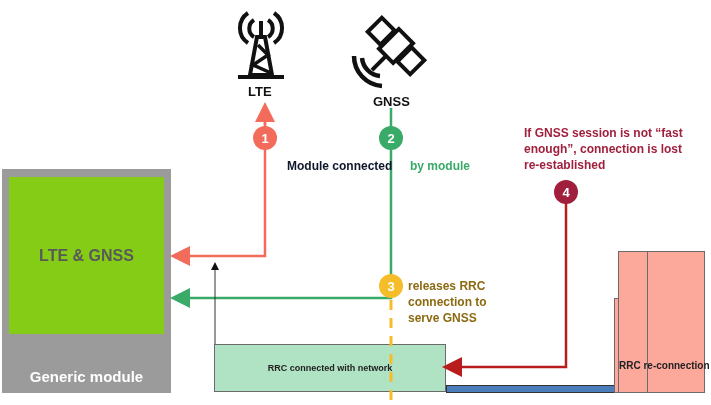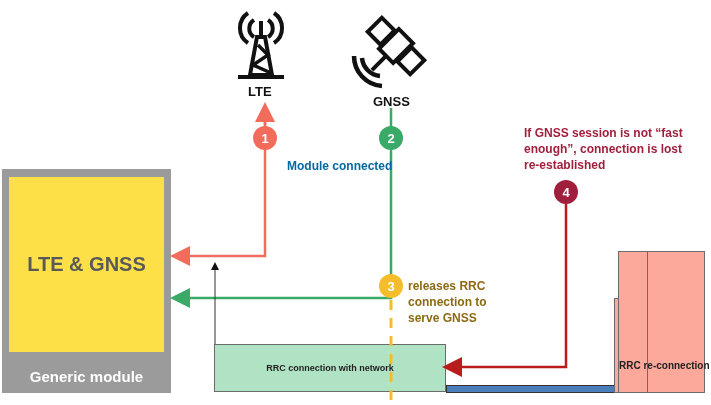--- a/index.html
+++ b/index.html
@@ -1,22 +1,22 @@
 <!DOCTYPE html>
 <html><head>
 <meta charset="utf-8">
 <style>
   html, body { margin: 0; padding: 0; background: #ffffff; }
   body { width: 711px; height: 405px; position: relative; overflow: hidden;
          font-family: "Liberation Sans", "DejaVu Sans", sans-serif; }
   .abs { position: absolute; }
   .module-outer { left: 2px; top: 169px; width: 169px; height: 224px; background: #9b9b9b; }
-  .module-inner { left: 9px; top: 177px; width: 155px; height: 175px; background: #fde047;
+  .module-inner { left: 9px; top: 177px; width: 155px; height: 157px; background: #84cc16;
                   display: flex; align-items: center; justify-content: center; text-align: center;
-                  color: #595959; font-weight: bold; font-size: 20px; line-height: 21px; }
+                  color: #595959; font-weight: bold; font-size: 16px; line-height: 21px; }
   .module-footer { left: 2px; top: 360px; width: 169px; height: 33px; display: flex;
                    align-items: center; justify-content: center; color: #ffffff;
                    font-weight: bold; font-size: 15px; }
   .lbl { font-weight: bold; font-size: 12px; line-height: 16px; white-space: nowrap; margin-top: 36px; }
   .icon-lbl { font-weight: bold; font-size: 13px; color: #111111; }
   .badge { width: 24px; height: 24px; border-radius: 50%; color: #ffffff; font-weight: bold;
            font-size: 13px; display: flex; align-items: center; justify-content: center; }
   .rrc-box { left: 214px; top: 344px; width: 232px; height: 48px; background: #b0e2c4;
              border: 1px solid #6b6b6b; box-sizing: border-box; display: flex; align-items: center;
              justify-content: center; font-size: 9px; font-weight: bold; color: #222; }
@@ -31,21 +31,21 @@
 
 <div class="abs module-outer"></div>
 <div class="abs module-inner">
   <div>
     <div>LTE &amp; GNSS</div>
   </div>
 </div>
 <div class="abs module-footer">Generic module</div>
 
 <div class="abs rrc-box">
-  <span>RRC connection with network</span>
+  <span>RRC connected with network</span>
 </div>
 <div class="abs blue-bar"></div>
 <div class="abs pink" style="left:614px;top:298px;width:6px;height:95px;"></div>
 <div class="abs pink" style="left:618px;top:251px;width:30px;height:142px;"></div>
 <div class="abs pink" style="left:647px;top:251px;width:58px;height:142px;"></div>
 <div class="abs rrc-re-lbl">RRC re-connection</div>
 
 <svg class="lines" width="711" height="405" viewBox="0 0 711 405">
   <defs>
     <marker id="ahRed" markerWidth="8" markerHeight="8" refX="4" refY="4" orient="auto">
@@ -96,24 +96,25 @@
   <path d="M6,50 A30,30 0 0 0 34,80" fill="none" stroke="#111" stroke-width="4.5"></path>
   <path d="M14,52 A20,20 0 0 0 32,70" fill="none" stroke="#111" stroke-width="4.5"></path>
 </svg>
 <div class="abs icon-lbl" style="left:373px;top:94px;">GNSS</div>
 
 <div class="abs badge" style="left:253px;top:126px;background:#f26b5b;">1</div>
 <div class="abs badge" style="left:379px;top:126px;background:#3aaa68;">2</div>
 <div class="abs badge" style="left:379px;top:274px;background:#f6bd2a;">3</div>
 <div class="abs badge" style="left:554px;top:180px;background:#a01f3c;">4</div>
 
-<div class="abs lbl" style="left:287px;top:122px;color:#0369a1;">
+<div class="abs lbl" style="left:287px;top:122px;color:#0f172a;">
   <div>Module connected</div>
 </div>
 <div class="abs lbl" style="left:410px;top:122px;color:#3aaa68;">
+  <div>by module</div>
 </div>
 <div class="abs lbl" style="left:408px;top:242px;color:#8c6a12;">
   <div>releases RRC</div>
   <div>connection to</div>
   <div>serve GNSS</div>
 </div>
 <div class="abs lbl" style="left:524px;top:89px;color:#a01f3c;">
   <div>If GNSS session is not “fast</div>
   <div>enough”, connection is lost</div>
   <div>re-established</div>

